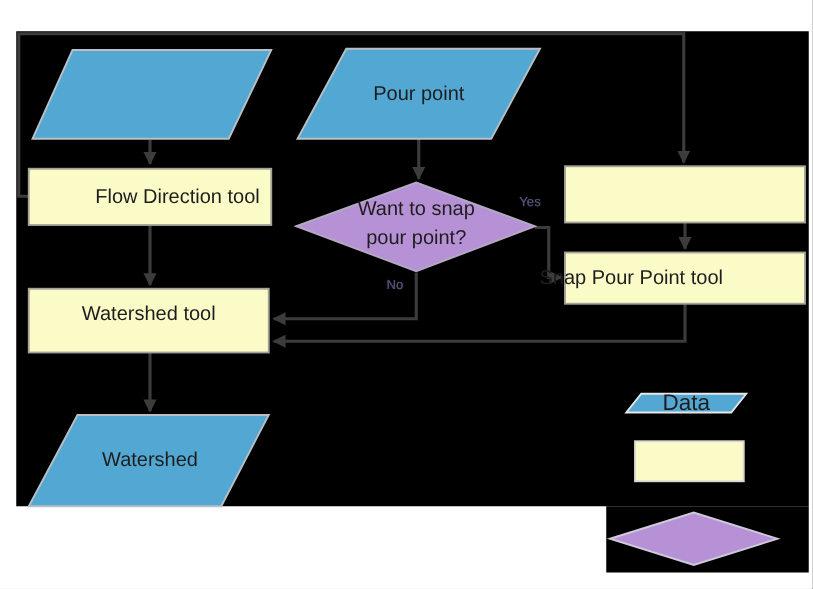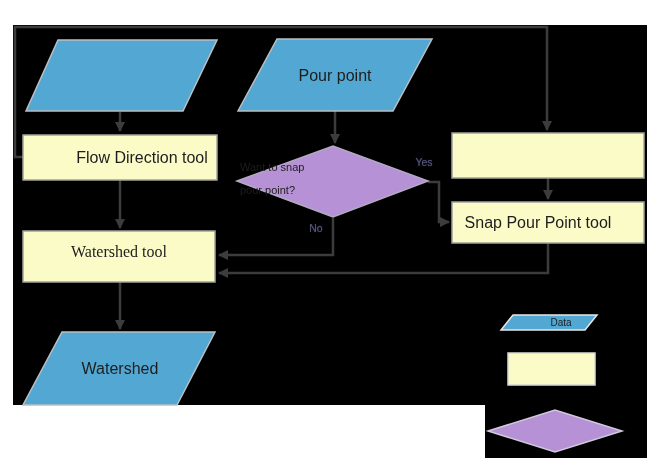--- a/index.html
+++ b/index.html
@@ -64,29 +64,29 @@
     <rect x="508" y="353" width="87" height="32" fill="#fbfbc8" stroke="#d9d9d2" stroke-width="1.5"></rect>
     <polygon points="488,431 555,410 622,431 555,452" fill="#b791d6" stroke="#cfc9dc" stroke-width="1.5"></polygon>
   </svg>
 
 
   <div class="lbl center" style="left:238px;top:39px;width:194px;height:72px;">Pour point</div>
 
   <div class="lbl center" style="left:23px;top:135px;width:194px;height:45px;padding-left:22px;">Flow Direction tool</div>
 
 
-  <div class="lbl center" style="left:461px;top:202px;width:154px;height:41px;">Snap Pour Point tool</div>
+  <div class="lbl center" style="left:428px;top:202px;width:154px;height:41px;">Snap Pour Point tool</div>
 
-  <div class="lbl" style="left:240px;top:156px;width:186px;font-size:11px;">
+  <div class="lbl" style="left:240px;top:156px;width:186px;text-align:center;font-size:16px;">
     <div>Want to snap</div>
     <div>pour point?</div>
   </div>
 
-  <div class="lbl center" style="left:23px;top:231px;width:192px;height:40px;font-family:Liberation Serif, serif;">Watershed tool</div>
+  <div class="lbl center" style="left:23px;top:231px;width:192px;height:40px;">Watershed tool</div>
 
   <div class="lbl center" style="left:40px;top:332px;width:160px;height:73px;">Watershed</div>
 
   <div class="edge-lbl" style="left:410px;top:157px;width:28px;text-align:center;">Yes</div>
   <div class="edge-lbl" style="left:302px;top:223px;width:28px;text-align:center;">No</div>
 
-  <div class="legend-lbl center" style="left:513px;top:314px;width:96px;height:16px;font-size:10px;">Data</div>
+  <div class="legend-lbl center" style="left:501px;top:314px;width:96px;height:16px;font-size:18px;">Data</div>
 
 </div>
 
 </body></html>

